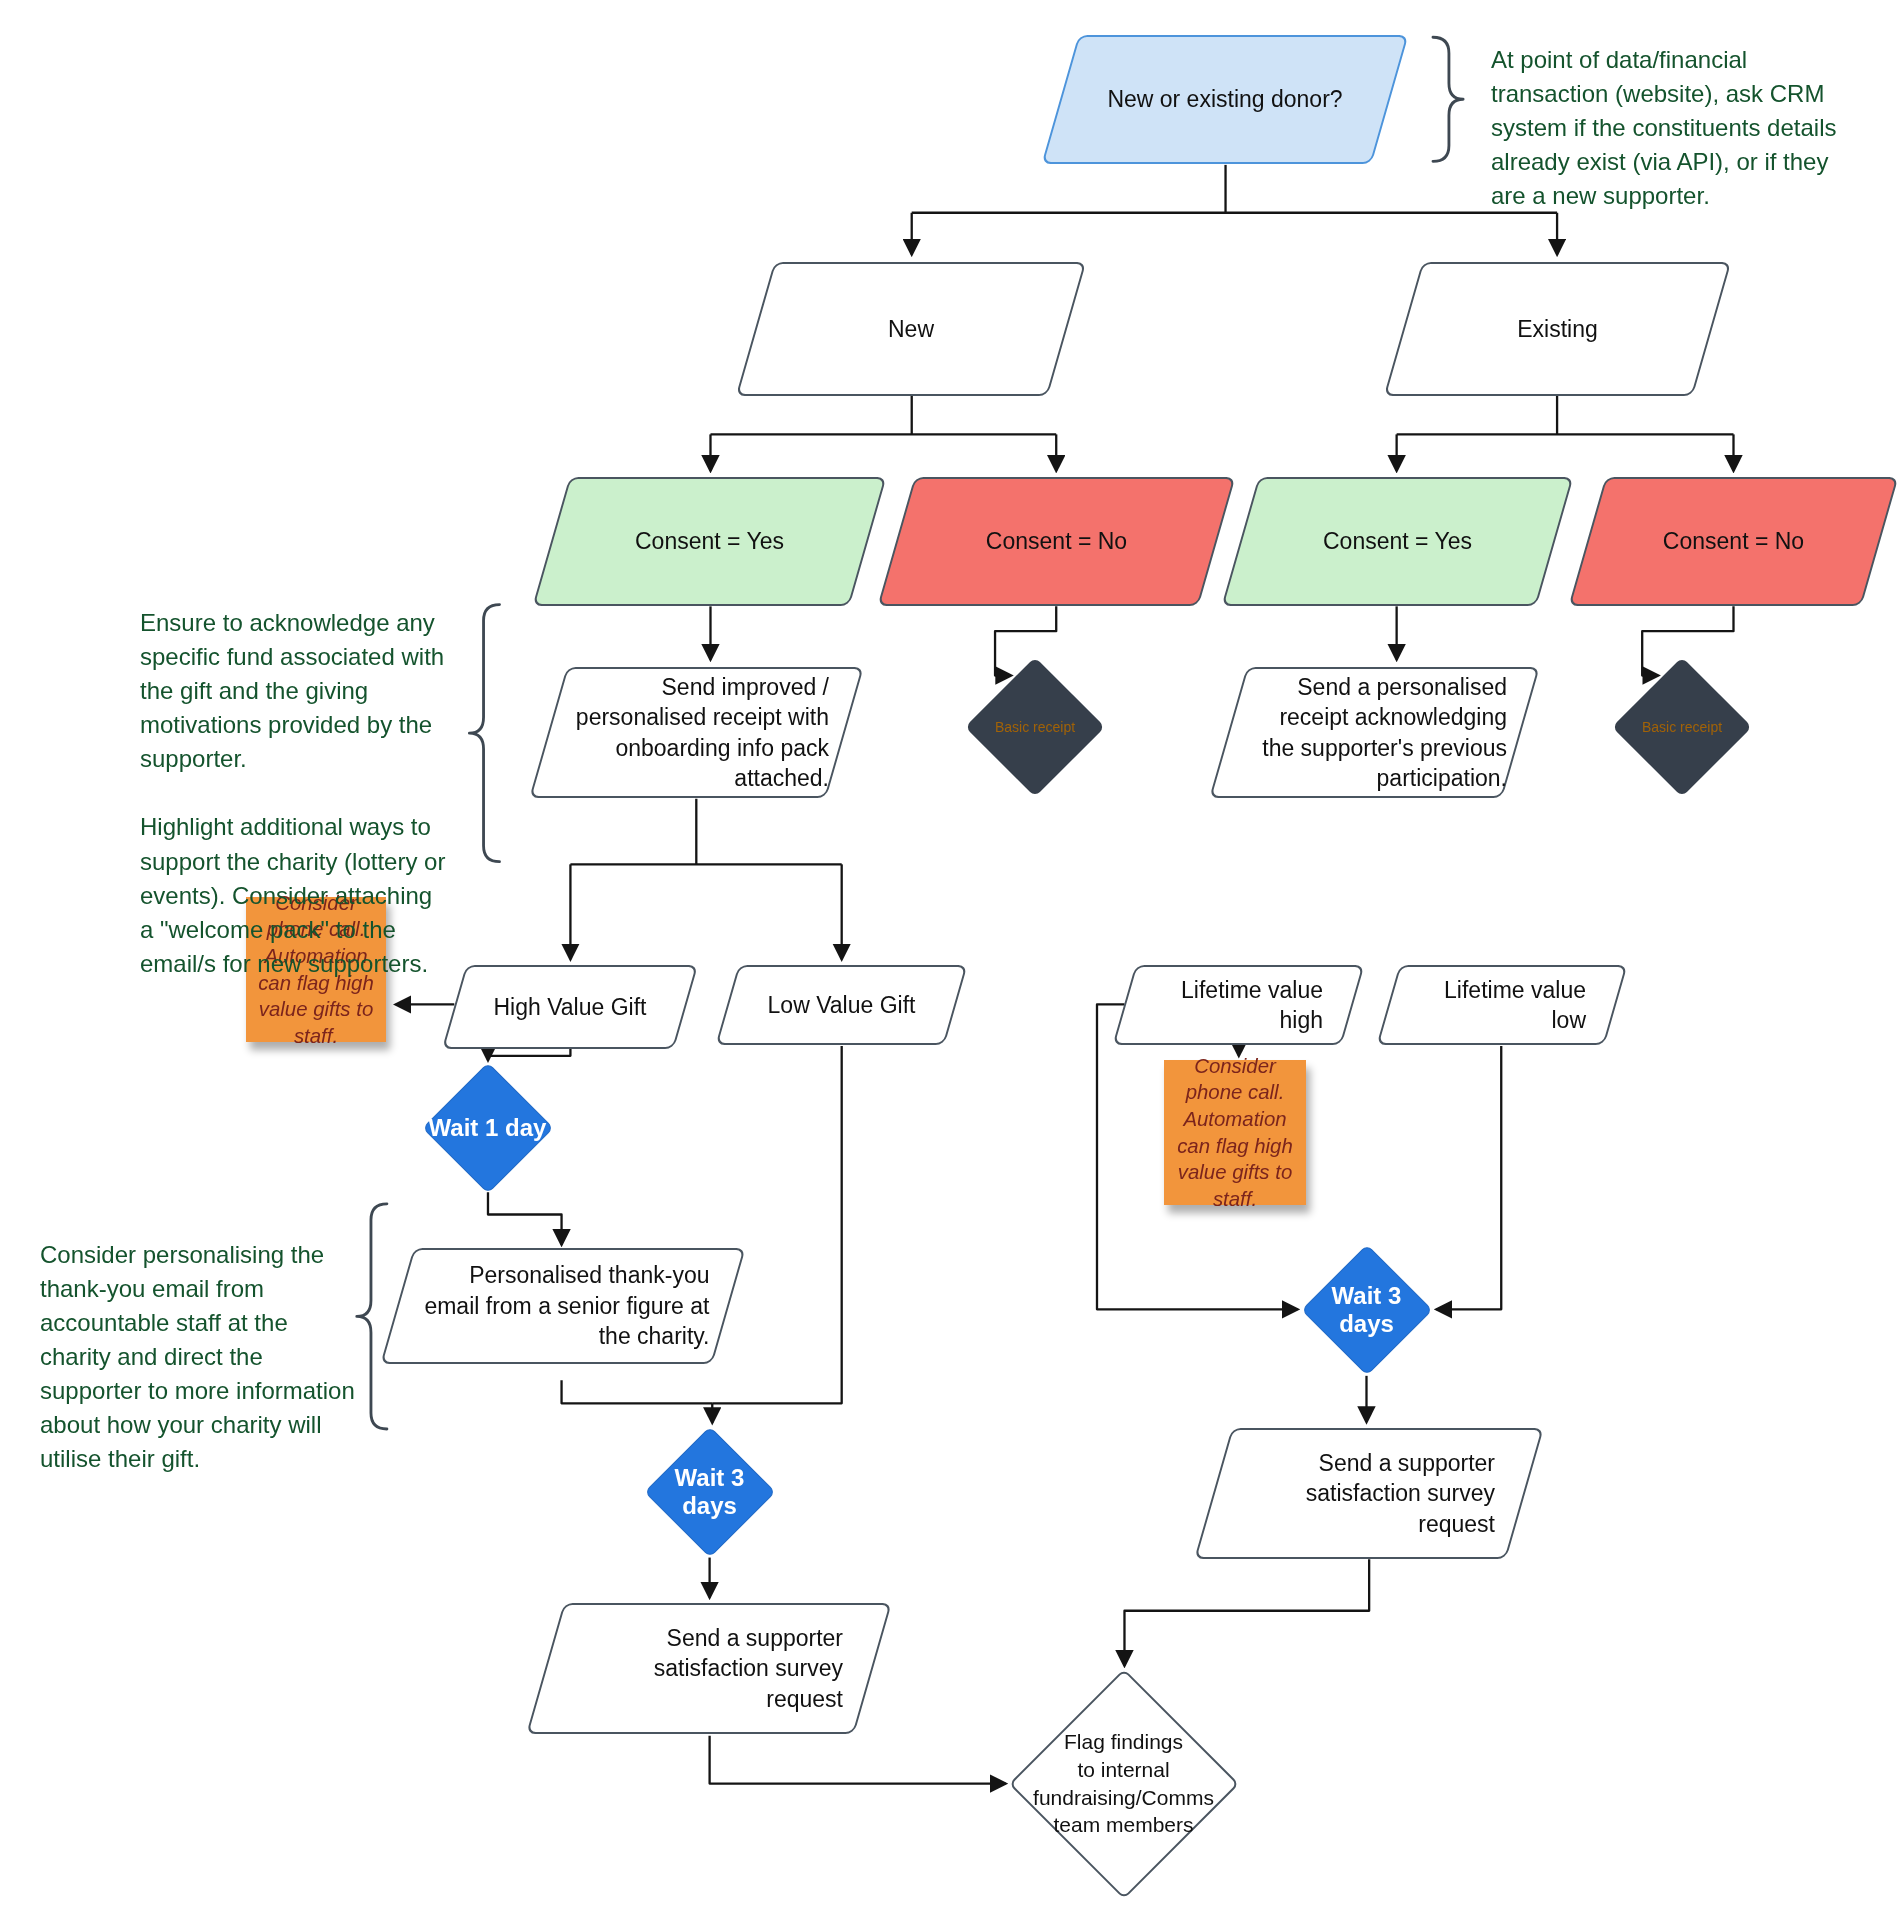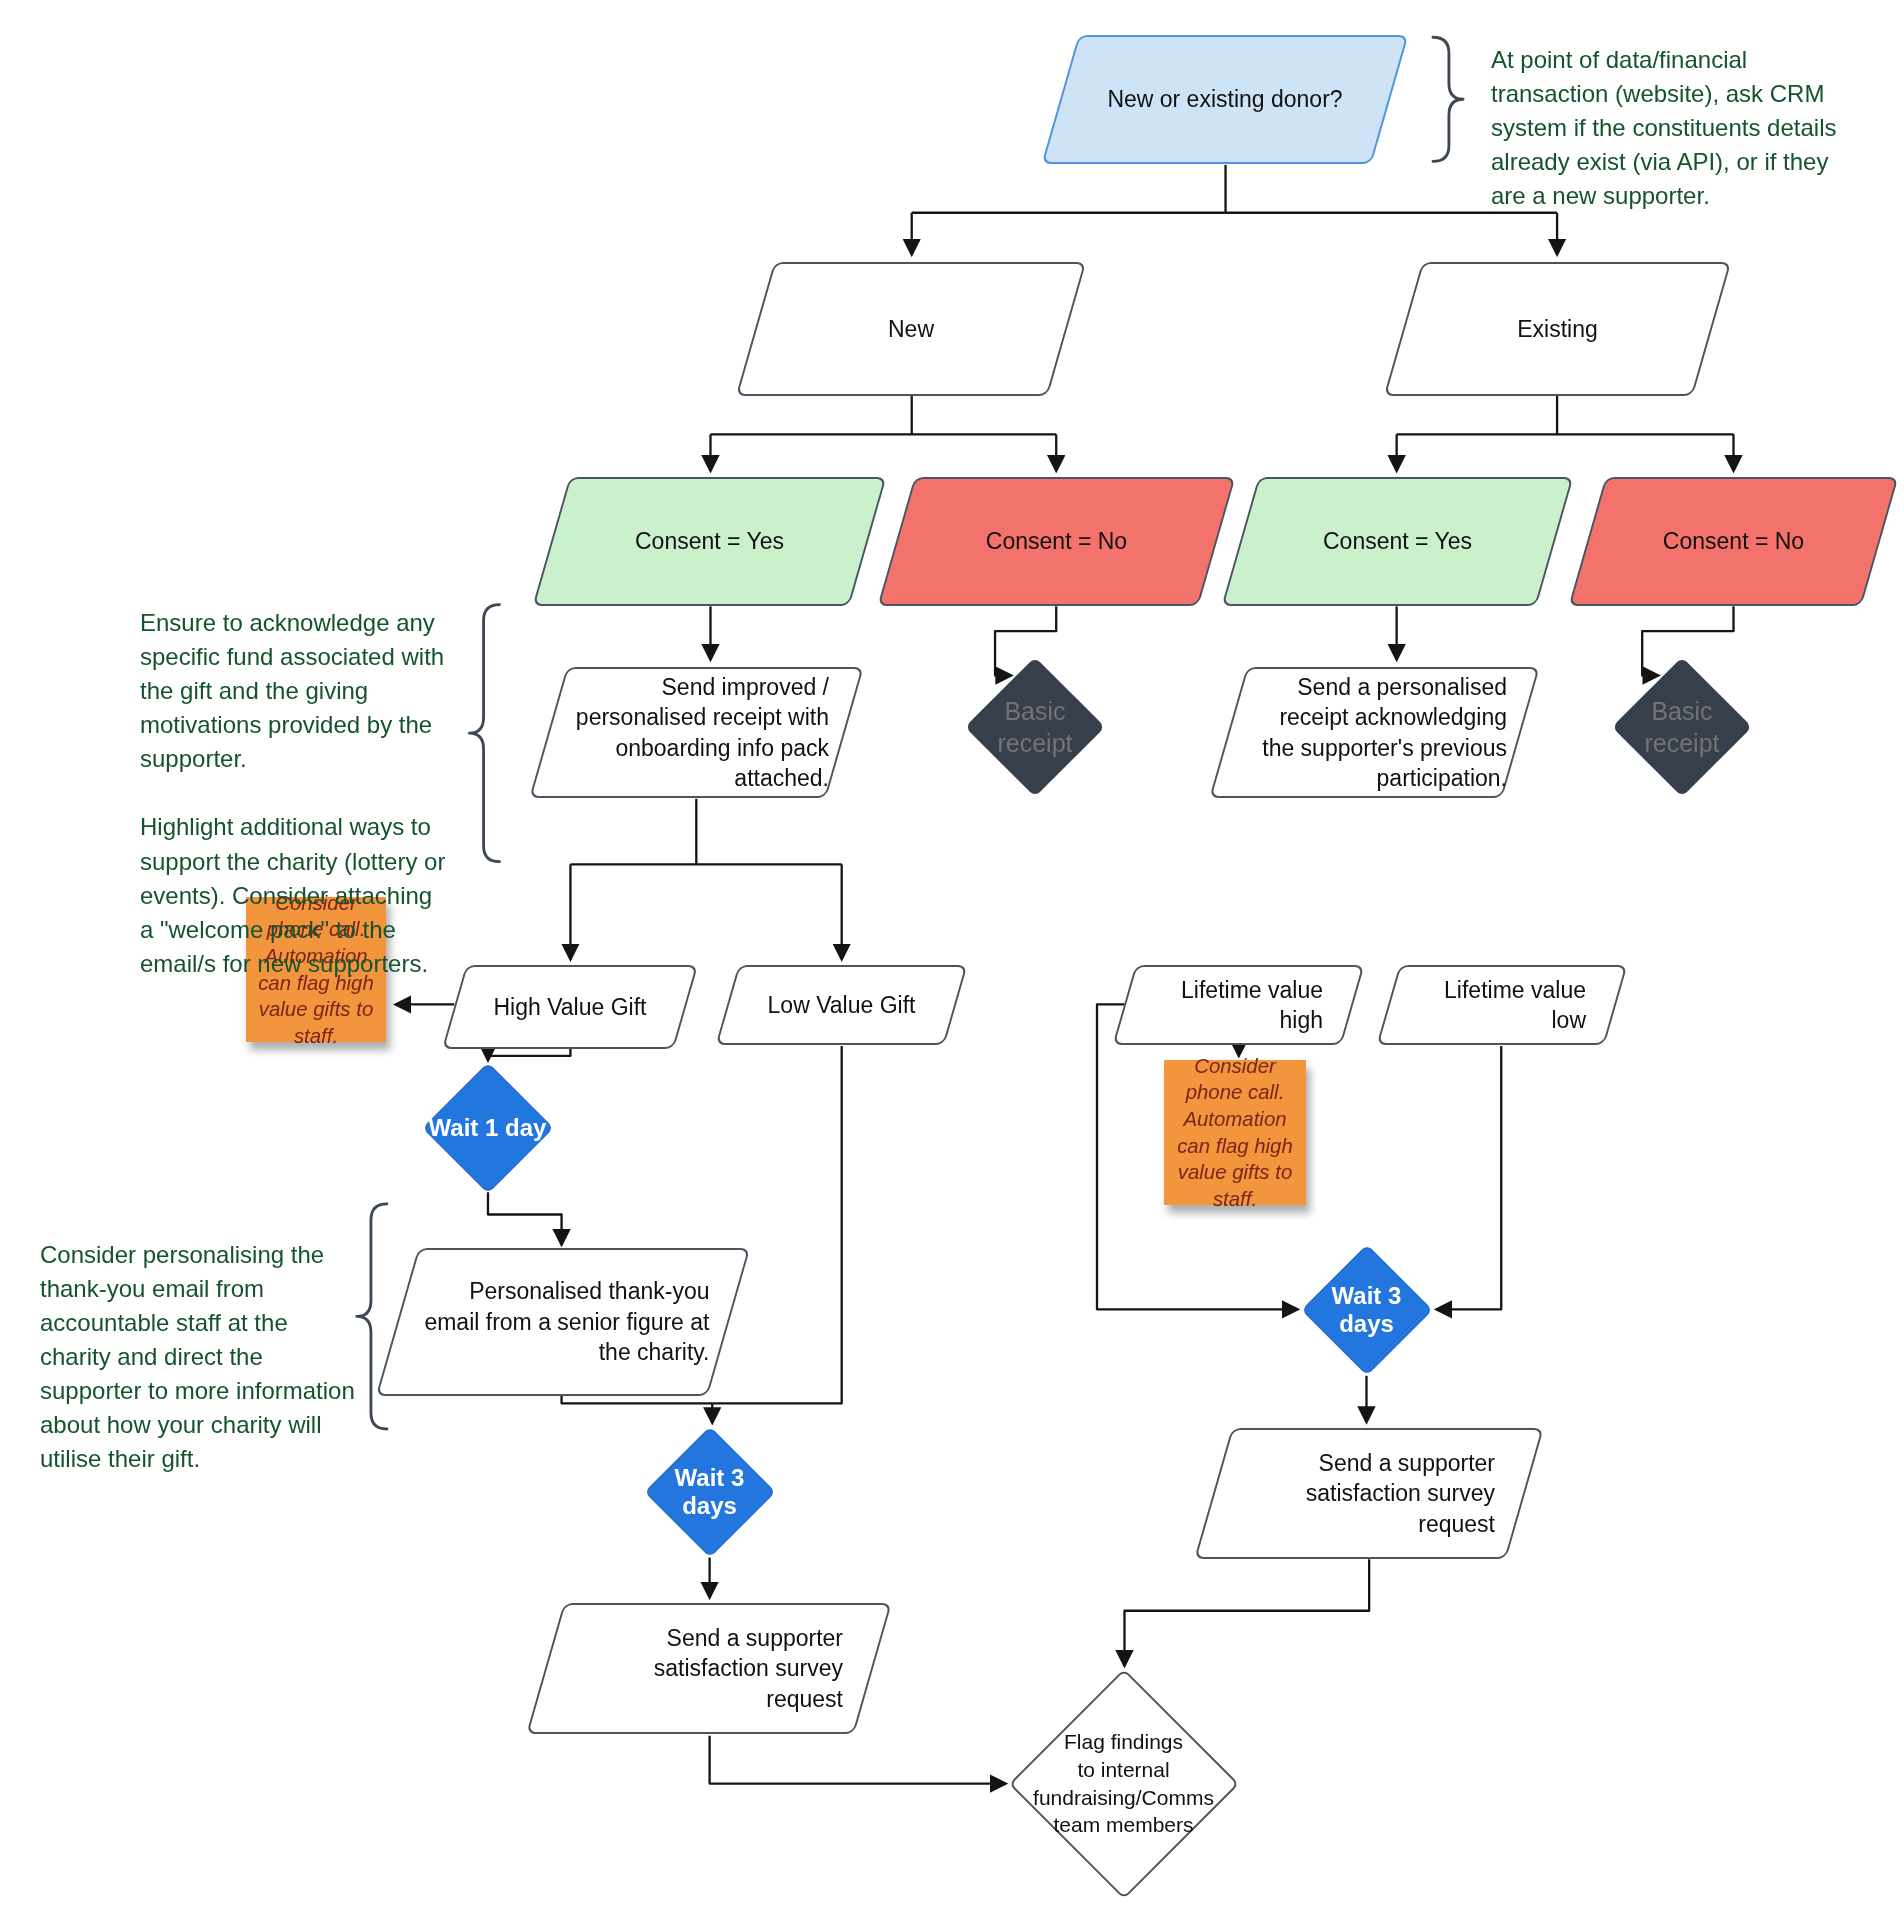--- a/index.html
+++ b/index.html
@@ -17,21 +17,21 @@
   .c-blue .shape{background:#CFE3F7;border-color:#4D94DB;}
   .c-green .shape{background:#CBF0CC;border-color:#4A5560;}
   .c-red .shape{background:#F4726C;border-color:#4A5560;}
   
   .dmd{position:absolute;z-index:2;}
   .dmd .sq{position:absolute;left:50%;top:50%;transform:translate(-50%,-50%) rotate(45deg);
     border-radius:7px;}
   .dmd .lbl{position:absolute;inset:0;display:flex;align-items:center;justify-content:center;
     text-align:center;white-space:pre-line;}
   .d-dark .sq{background:#363F4B;}
-  .d-dark .lbl{color:#737373;font-size:25px;line-height:1.3;}
+  .d-dark .lbl{color:#a16207;font-size:14px;line-height:1.3;}
   .d-blue .sq{background:#2376DE;border:1.8px solid #2069C6;}
   .d-blue .lbl{color:#fff;font-size:24px;font-weight:bold;}
   .d-white .sq{background:#fff;border:2.7px solid #4A5560;}
   .d-white .lbl{color:#111;font-size:21px;line-height:1.32;}
   
   .note{position:absolute;z-index:2;background:#F2953C;
     box-shadow:4.4px 8px 8px rgba(0,0,0,0.32);
     display:flex;align-items:center;justify-content:center;text-align:center;
     font-style:italic;font-size:20.4px;line-height:1.3;color:#7B241C;padding:8.9px;box-sizing:border-box;}
   
@@ -165,21 +165,21 @@
   <div class="pgram" style="left:1124px;top:965px;width:229px;height:80px;">
     <div class="shape"></div>
     <div class="lbl">Lifetime value high</div>
   </div>
 
   <div class="pgram" style="left:1388px;top:965px;width:228px;height:80px;">
     <div class="shape"></div>
     <div class="lbl">Lifetime value low</div>
   </div>
 
-  <div class="pgram" style="left:397px;top:1248px;width:332px;height:148px;">
+  <div class="pgram" style="left:397px;top:1248px;width:332px;height:116px;">
     <div class="shape"></div>
     <div class="lbl" style="padding:0 19.5px;">Personalised thank-you email from a senior figure at the charity.</div>
   </div>
 
   <div class="pgram" style="left:1213px;top:1428px;width:312px;height:131px;">
     <div class="shape"></div>
     <div class="lbl">Send a supporter satisfaction survey request</div>
   </div>
 
   <div class="pgram" style="left:545px;top:1603px;width:328px;height:131px;">

